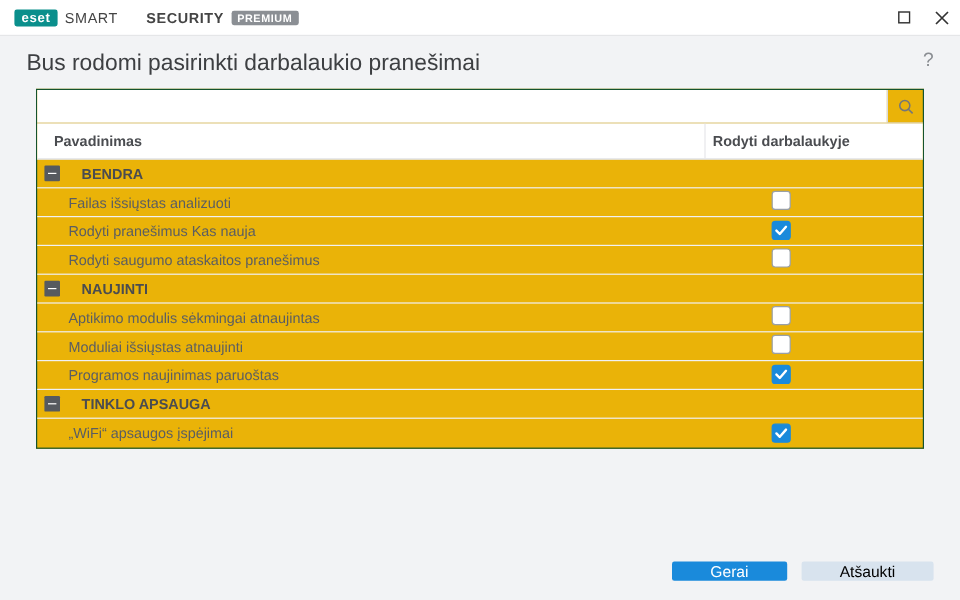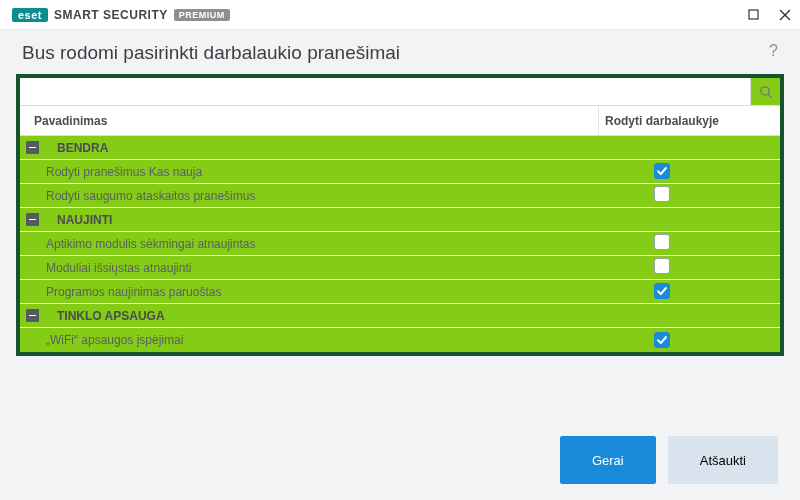--- a/index.html
+++ b/index.html
@@ -28,22 +28,22 @@
     letter-spacing: 0.5px;
   }
   .brand-eset {
     font-weight: 700;
     background: #0a8f8c;
     color: #fff;
     padding: 1px 6px;
     border-radius: 2px;
     font-size: 11px;
   }
-  .brand-smart { font-weight: 700; color:#444; }
-  .brand-sec { font-weight: 600; color:#444; }
+  .brand-smart { font-weight: 400; color:#444; }
+  .brand-sec { font-weight: 600; color:#444;margin-left:20px; }
   .brand-premium {
     background: #8b8f94;
     color: #fff;
     font-size: 9px;
     padding: 1px 5px;
     border-radius: 2px;
     font-weight: 600;
     text-align: center;
   }
   .win-controls { margin-left: auto; display:flex; gap:18px; align-items:center; }
@@ -58,23 +58,23 @@
     font-weight: 400;
     color: #3d3f42;
   }
   .help-icon {
     margin-left:auto;
     color:#8a8d92;
     font-size:16px;
     cursor:pointer;
   }
   .panel {
-    margin: 0 16px;
-    background:#84cc16;
-    border:4px solid #14532d;
+    margin: 0 30px;
+    background:#eab308;
+    border:1px solid #14532d;
   }
   .search-row {
     display:flex;
     border-bottom:1px solid #d9dbde;
     height:28px;
   }
   .search-input {
     flex:1;
     border:none;
     outline:none;
@@ -152,21 +152,21 @@
   .cb svg { display:none; }
   .footer {
     position:absolute;
     bottom:16px;
     right:22px;
     display:flex;
     gap:12px;
   }
   .btn {
     min-width:82px;
-    height:48px;
+    height:16px;
     border:none;
     font-size:13px;
     cursor:pointer;
     border-radius:2px;
     padding:0 32px;
   }
   .btn-primary { background:#1a8adb; color:#fff; }
   .btn-secondary { background:#d8e3ee; color:#000000; }
 </style>
 </head>
@@ -212,20 +212,24 @@
     <div class="col-show">Rodyti darbalaukyje</div>
   </div>
   <div class="tbody" id="tbody">
       <div class="group-row">
         <span class="collapse-box">
           <span class="minus"></span>
         </span>
         <span>BENDRA</span>
       </div>
       <div class="item-row">
+        <div class="item-name">Failas išsiųstas analizuoti</div>
+        <div class="item-check"><span class="cb"></span></div>
+      </div>
+      <div class="item-row">
         <div class="item-name">Rodyti pranešimus Kas nauja</div>
         <div class="item-check"><span class="cb checked">
             <svg width="12" height="12" viewBox="0 0 12 12">
               <path d="M2 6.2 L4.8 9 L10 3" fill="none" stroke="#fff" stroke-width="2" stroke-linecap="round" stroke-linejoin="round"></path>
             </svg>
           </span></div>
       </div>
       <div class="item-row">
         <div class="item-name">Rodyti saugumo ataskaitos pranešimus</div>
         <div class="item-check"><span class="cb"></span></div>

